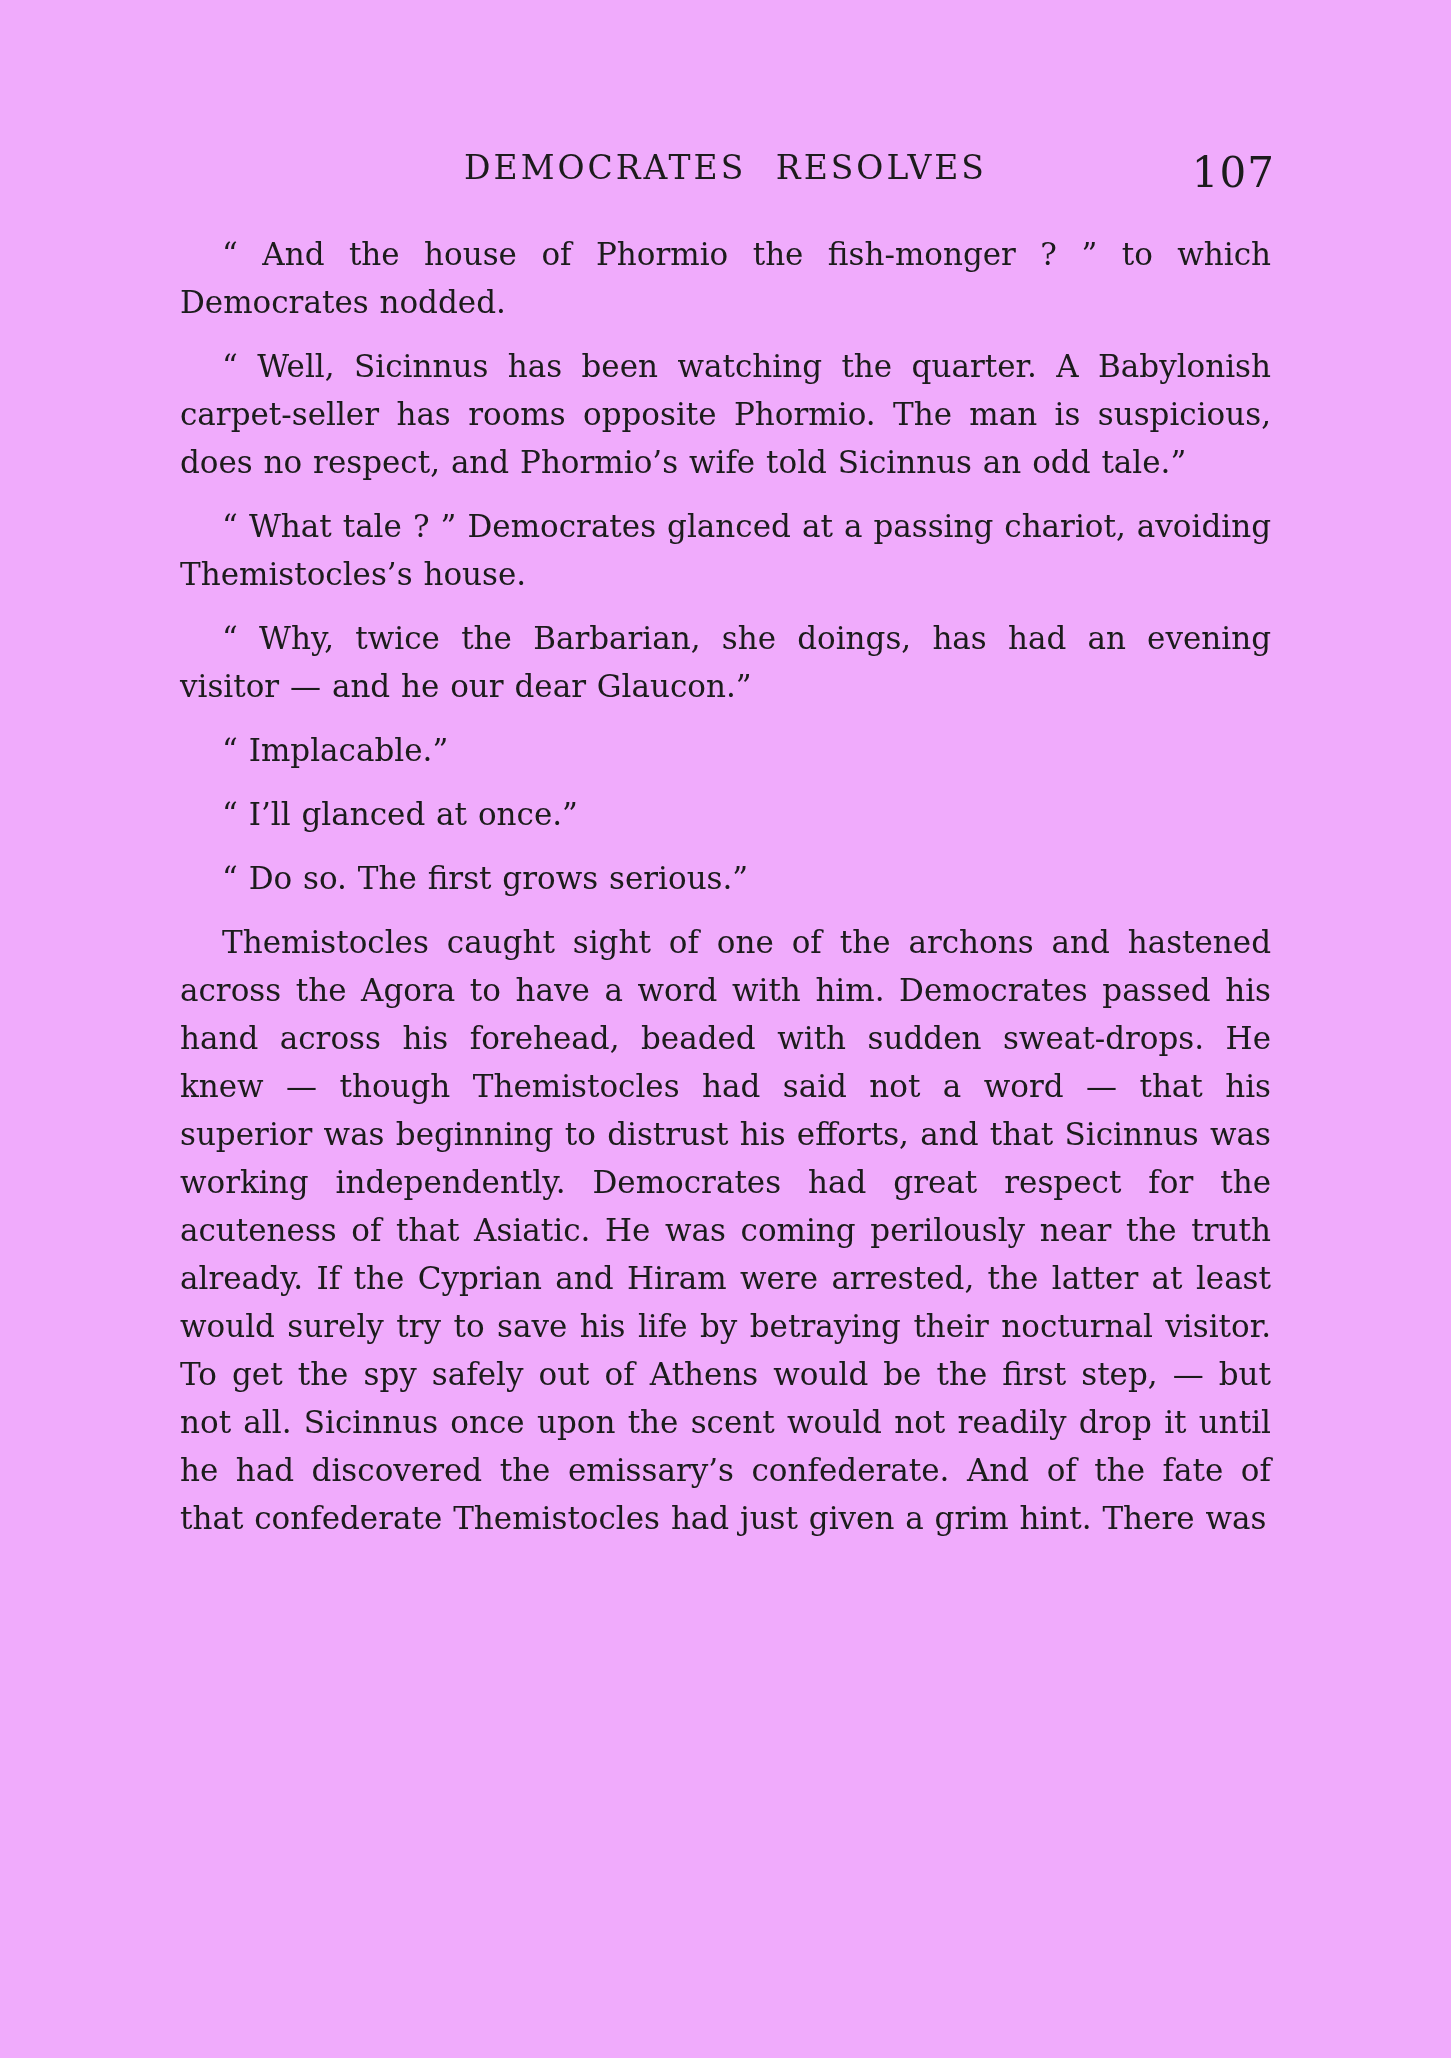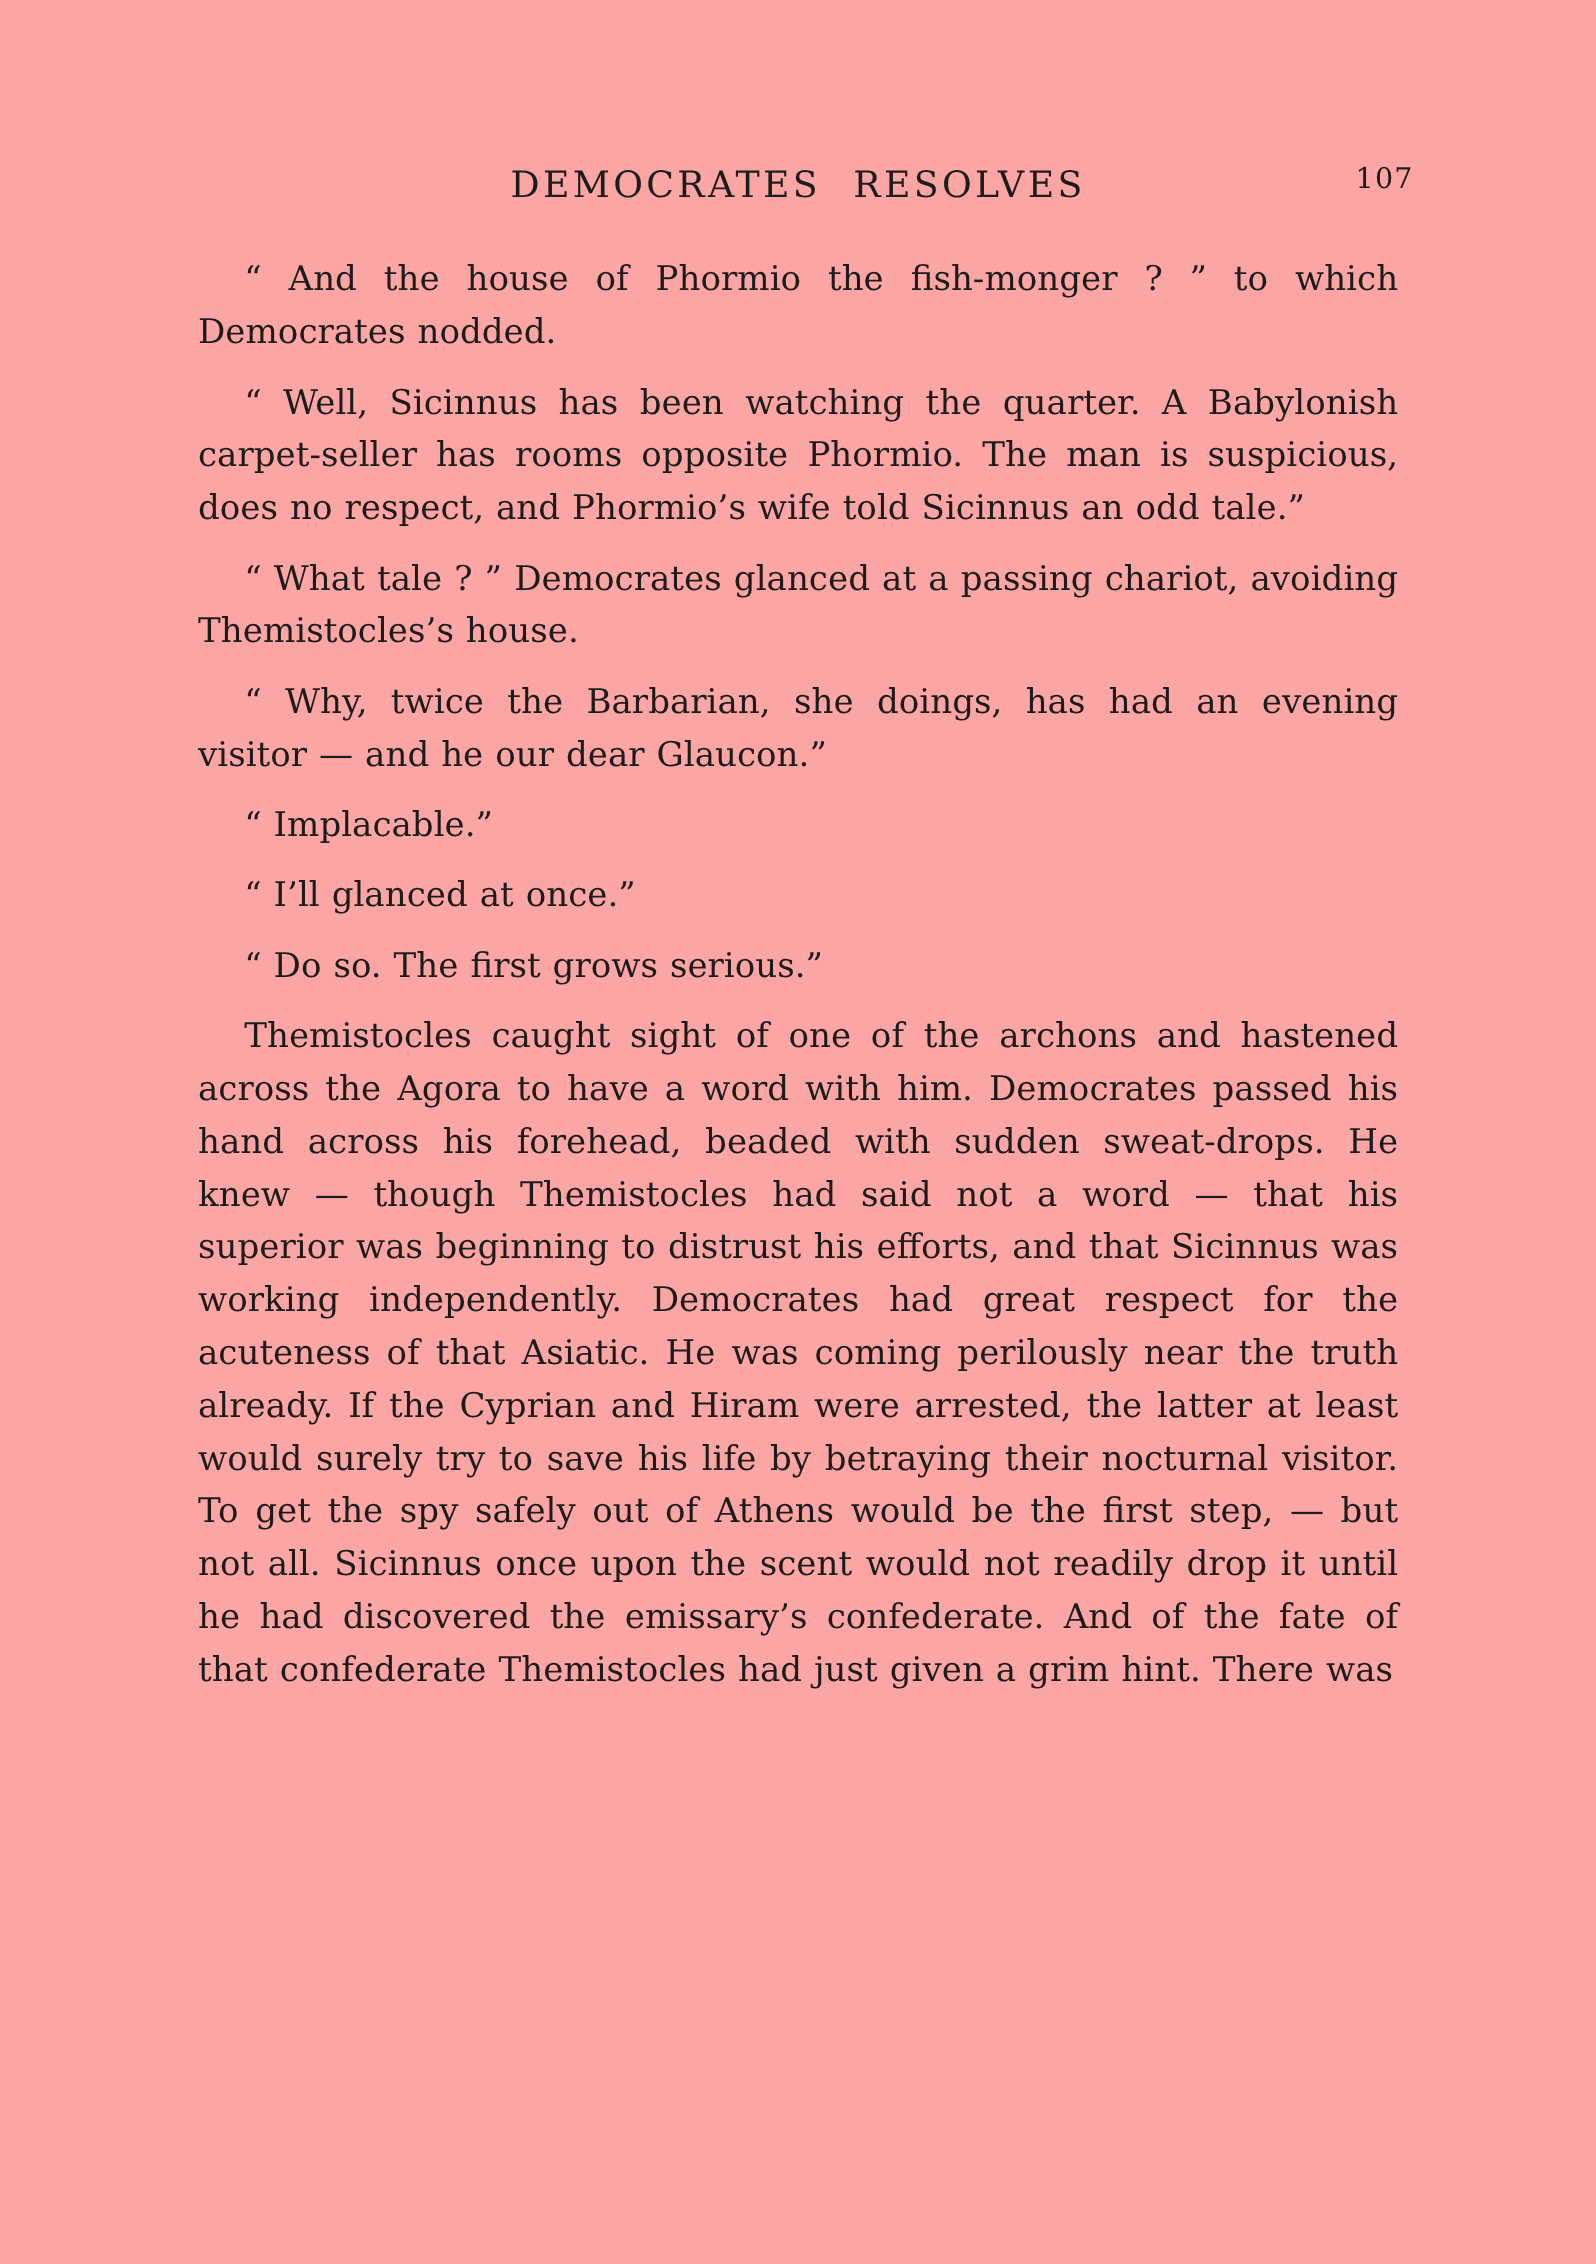--- a/index.html
+++ b/index.html
@@ -4,21 +4,21 @@
   <style>
     html, body {
       margin: 0;
       padding: 0;
       background: #ffffff;
     }
     .page {
       width: 1451px;
       height: 2058px;
       box-sizing: border-box;
-      background: #fca5a5;
+      background: #f0abfc;
       position: relative;
       padding: 148px 164px 0 164px;
       font-family: "DejaVu Serif", "Liberation Serif", serif;
       color: #1c1c1c;
       overflow: hidden;
     }
     .running-header {
       position: relative;
       height: 52px;
       margin-bottom: 30px;
@@ -28,23 +28,23 @@
       left: 0;
       right: 0;
       text-align: center;
       font-size: 33px;
       letter-spacing: 3px;
       word-spacing: 16px;
       white-space: nowrap;
     }
     .running-header .pagenum {
       position: absolute;
-      right: 2px;
+      right: 12px;
       top: 0;
-      font-size: 26px;
+      font-size: 42px;
       letter-spacing: 1px;
     }
     .text-block {
       font-size: 31px;
       line-height: 48px;
       text-align: justify;
       word-spacing: 1px;
     }
     .text-block p {
       margin: 16px;

